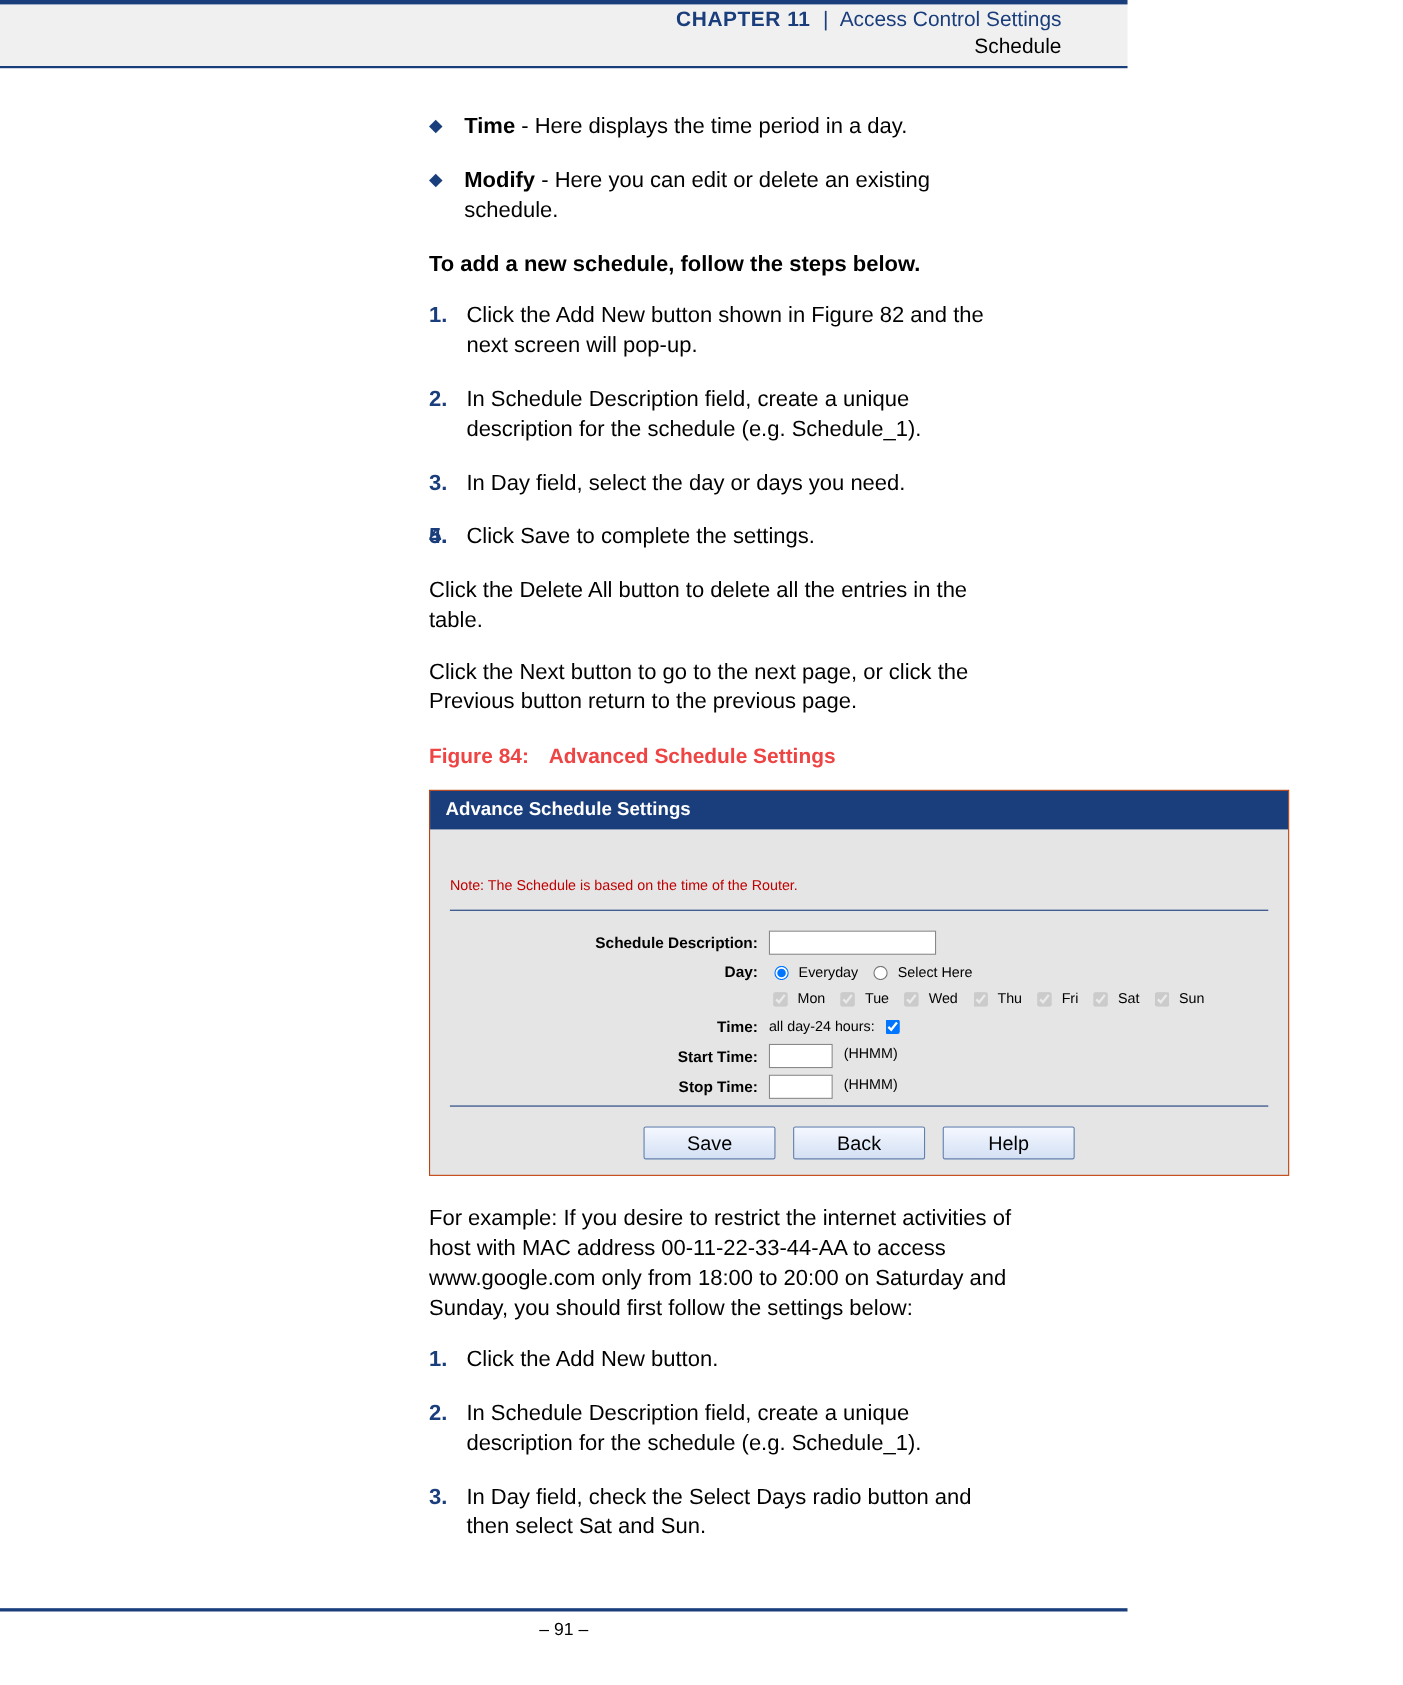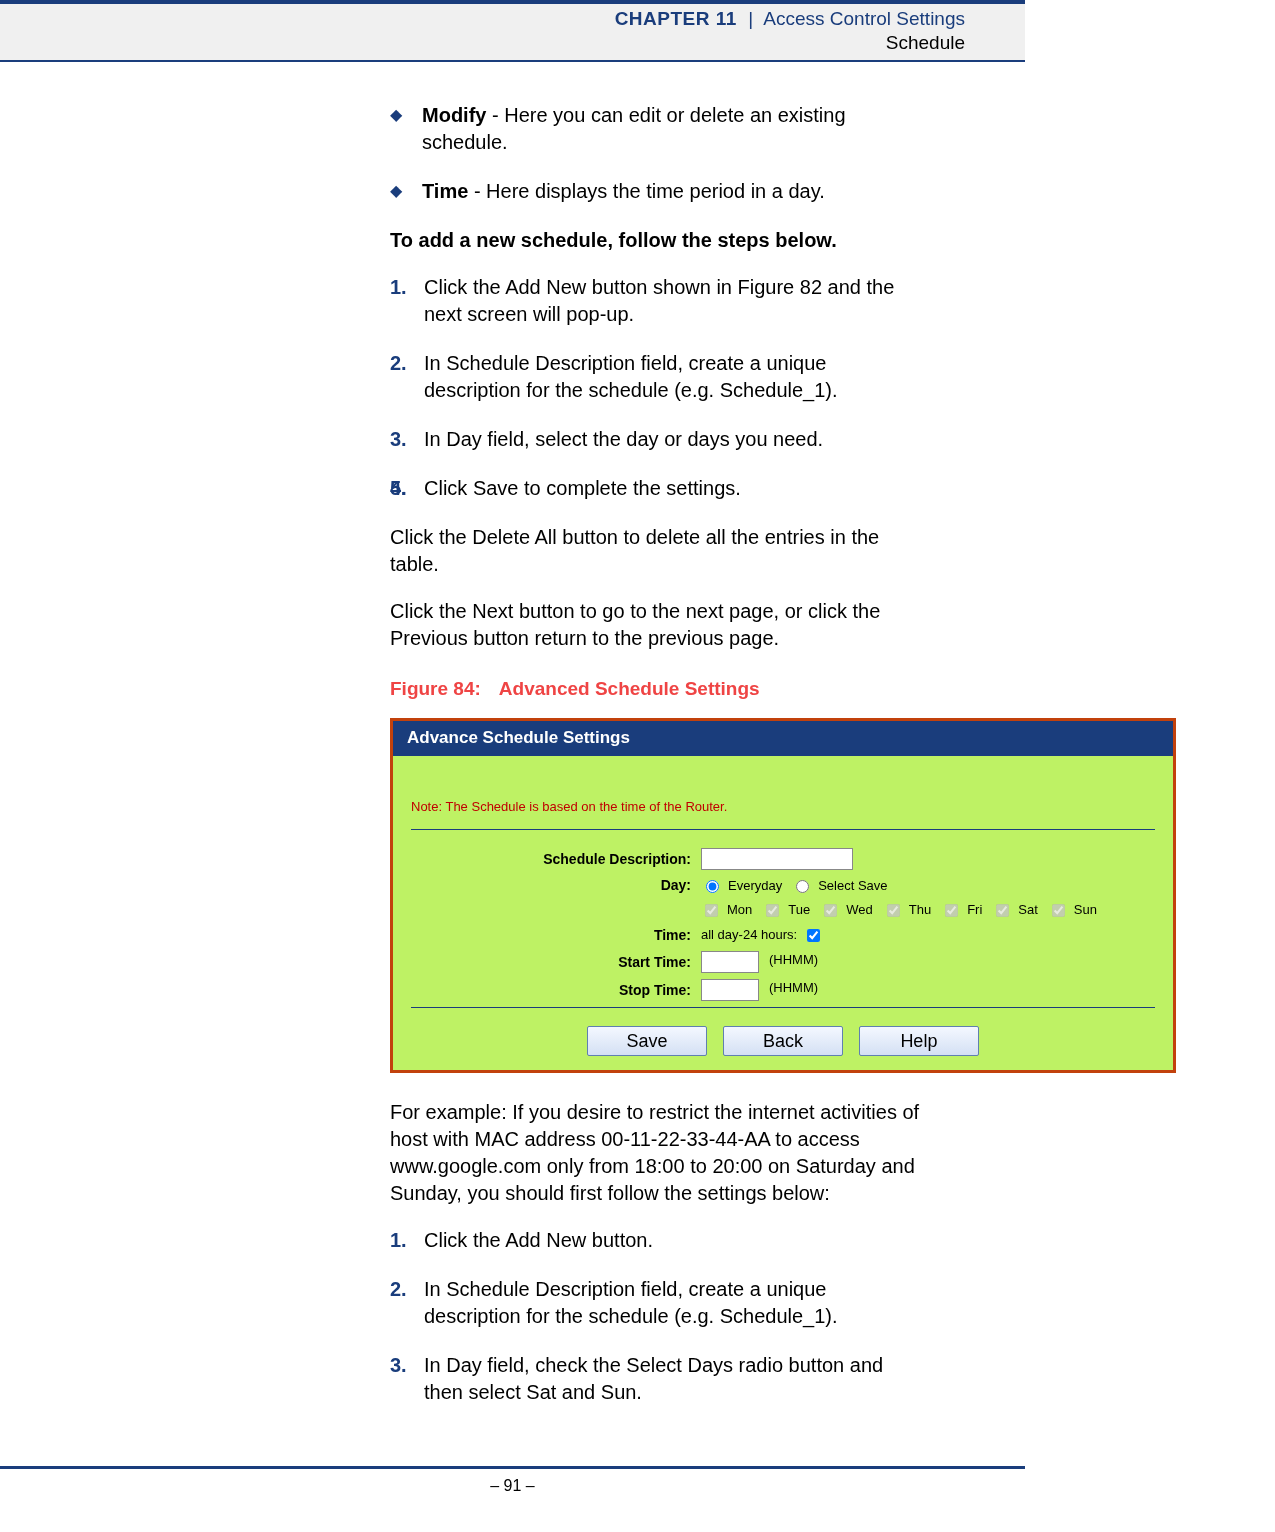--- a/index.html
+++ b/index.html
@@ -66,22 +66,22 @@
     color: #ef4444;
     font-weight: bold;
     margin: 24px 0 16px 0;
     font-size: 19px;
   }
   .figure-caption .gap { display:inline-block; width:18px; }
 
   
   .panel {
     width: 780px;
-    border: 3px solid #c2410c;
-    background: #bef264;
+    border: 1px solid #c2410c;
+    background: #e5e5e5;
     font-family: Tahoma, Arial, sans-serif;
     font-size: 14px;
     margin-bottom: 26px;
   }
   .panel-title {
     background: #1a3d7c;
     color: #fff;
     font-weight: bold;
     font-size: 17px;
     padding: 6px 14px;
@@ -161,24 +161,24 @@
       <span class="sep">|</span>
       <span>Access Control Settings</span>
     </div>
     <div class="topbar-line2">Schedule</div>
   </div>
 
   <div class="content">
 
     <div class="diamond-list">
       <div class="diamond-item">
-        <span class="bold">Modify</span><span> - Here you can edit or delete an existing schedule.</span>
+        <span class="bold">Time</span><span> - Here displays the time period in a day.</span>
       </div>
       <div class="diamond-item">
-        <span class="bold">Time</span><span> - Here displays the time period in a day.</span>
+        <span class="bold">Modify</span><span> - Here you can edit or delete an existing schedule.</span>
       </div>
     </div>
 
     <div class="section-head">To add a new schedule, follow the steps below.</div>
 
     <div class="num-list">
       <div class="num-item"><span class="num">1.</span><span>Click the Add New button shown in Figure 82 and the next screen will pop-up.</span></div>
       <div class="num-item"><span class="num">2.</span><span>In Schedule Description field, create a unique description for the schedule (e.g. Schedule_1).</span></div>
       <div class="num-item"><span class="num">3.</span><span>In Day field, select the day or days you need.</span></div>
       <div class="num-item"><span class="num">4.</span></div>
@@ -204,21 +204,21 @@
               <div class="text-input"></div>
             </div>
         </div>
 
         <div class="form-row">
           <div class="form-label">Day:</div>
           <div class="form-field">
             <input type="radio" class="radio" checked="" style="">
             <span>Everyday</span>
             <input type="radio" class="radio" style="margin-left: 8px;">
-            <span>Select Save</span>
+            <span>Select Here</span>
           </div>
         </div>
 
         <div class="form-row">
           <div class="form-label"></div>
           <div class="form-field days-row">
             <input type="checkbox" class="checkbox cb-disabled" checked="" disabled="" style="">
               <span class="day">Mon</span>
             <input type="checkbox" class="checkbox cb-disabled" checked="" disabled="" style="">
               <span class="day">Tue</span>

